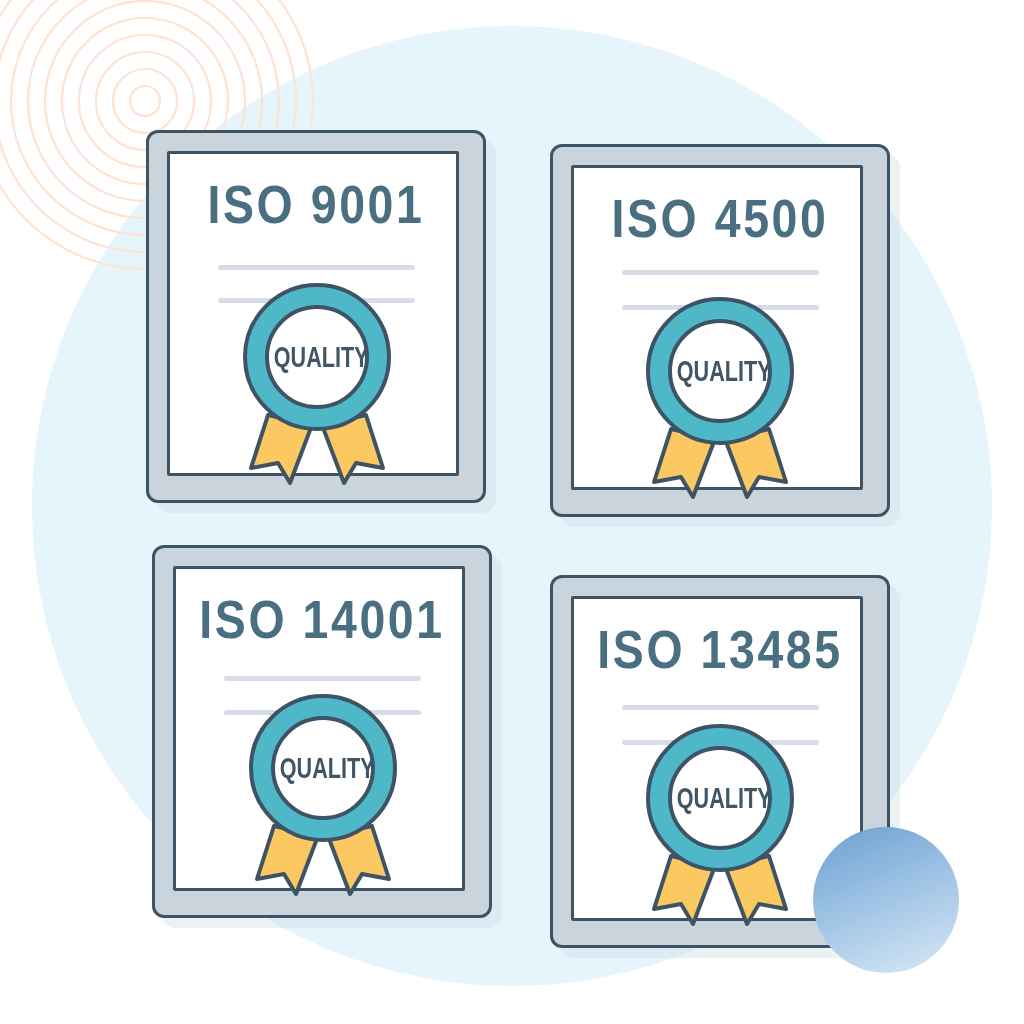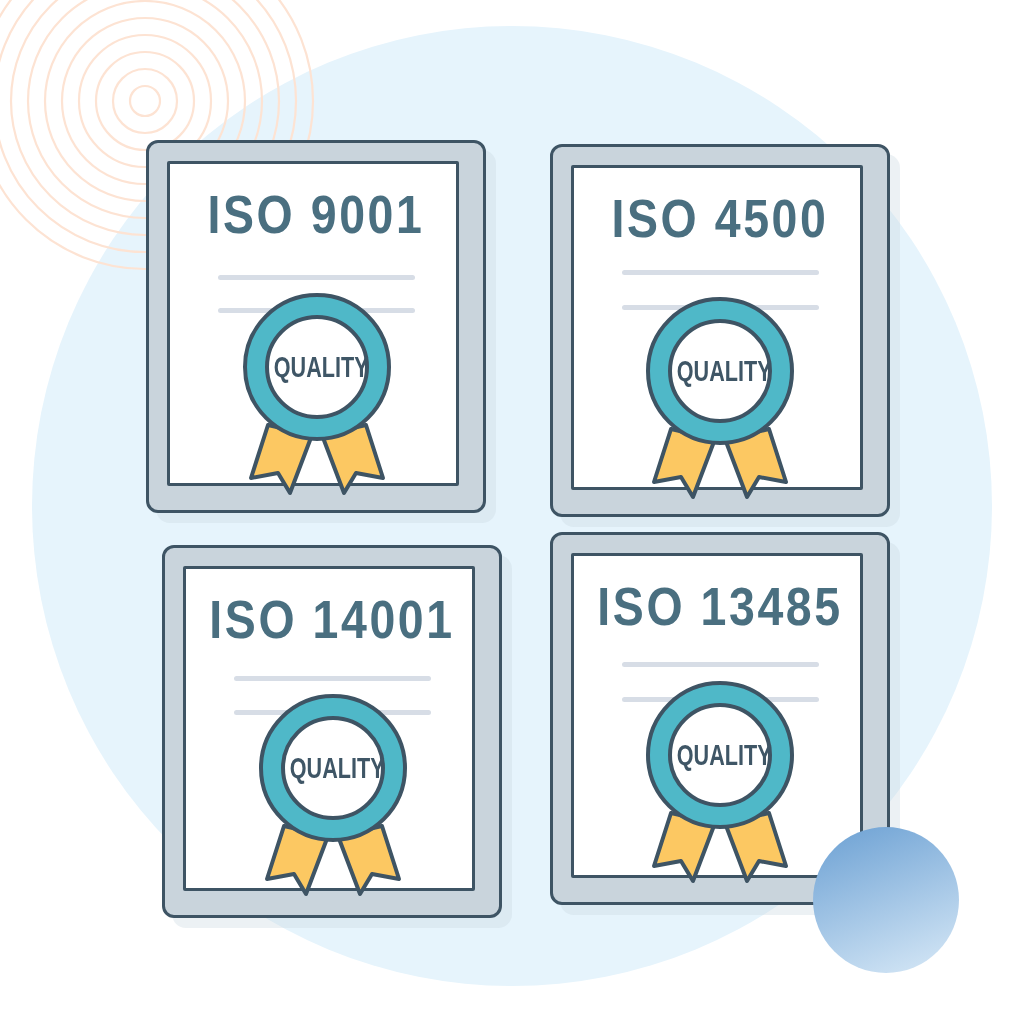--- a/index.html
+++ b/index.html
@@ -63,21 +63,21 @@
     <circle cx="145" cy="101" r="66"></circle>
     <circle cx="145" cy="101" r="83"></circle>
     <circle cx="145" cy="101" r="100"></circle>
     <circle cx="145" cy="101" r="117"></circle>
     <circle cx="145" cy="101" r="134"></circle>
     <circle cx="145" cy="101" r="151"></circle>
     <circle cx="145" cy="101" r="168"></circle>
   </g>
 </svg>
 
-<div class="card" style="left:146px; top:140px;">
+<div class="card" style="left:146px; top:130px;">
   <div class="card-shadow"></div>
   <div class="card-frame"></div>
   <div class="card-paper"></div>
   <div class="card-title">ISO 9001</div>
   <div class="card-line" style="left:72px; top:135px; width:197px;"></div>
   <div class="card-line" style="left:72px; top:168px; width:197px;"></div>
   <svg class="badge-svg" width="340" height="373">
     <g transform="translate(171,227)" stroke="#3e5464" stroke-width="4" stroke-linejoin="round">
       <polygon points="-49,58 -5,68 -27,126 -39,106 -66,111" fill="#fcc862"></polygon>
       <polygon points="5,68 49,58 66,111 39,106 27,126" fill="#fcc862"></polygon>
@@ -99,39 +99,39 @@
     <g transform="translate(170,227)" stroke="#3e5464" stroke-width="4" stroke-linejoin="round">
       <polygon points="-49,58 -5,68 -27,126 -39,106 -66,111" fill="#fcc862"></polygon>
       <polygon points="5,68 49,58 66,111 39,106 27,126" fill="#fcc862"></polygon>
       <circle r="72" fill="#4fb8c8"></circle>
       <circle r="50" fill="#ffffff"></circle>
     </g>
   </svg>
   <div class="badge-text" style="left:110px; top:210px;">QUALITY</div>
 </div>
 
-<div class="card" style="left:162px; top:545px;">
+<div class="card" style="left:152px; top:545px;">
   <div class="card-shadow"></div>
   <div class="card-frame"></div>
   <div class="card-paper"></div>
   <div class="card-title">ISO 14001</div>
   <div class="card-line" style="left:72px; top:131px; width:197px;"></div>
   <div class="card-line" style="left:72px; top:165px; width:197px;"></div>
   <svg class="badge-svg" width="340" height="373">
     <g transform="translate(171,223)" stroke="#3e5464" stroke-width="4" stroke-linejoin="round">
       <polygon points="-49,58 -5,68 -27,126 -39,106 -66,111" fill="#fcc862"></polygon>
       <polygon points="5,68 49,58 66,111 39,106 27,126" fill="#fcc862"></polygon>
       <circle r="72" fill="#4fb8c8"></circle>
       <circle r="50" fill="#ffffff"></circle>
     </g>
   </svg>
   <div class="badge-text" style="left:111px; top:206px;">QUALITY</div>
 </div>
 
-<div class="card" style="left:550px; top:532px;">
+<div class="card" style="left:550px; top:575px;">
   <div class="card-shadow"></div>
   <div class="card-frame"></div>
   <div class="card-paper"></div>
   <div class="card-title">ISO 13485</div>
   <div class="card-line" style="left:72px; top:130px; width:197px;"></div>
   <div class="card-line" style="left:72px; top:165px; width:197px;"></div>
   <svg class="badge-svg" width="340" height="373">
     <g transform="translate(170,223)" stroke="#3e5464" stroke-width="4" stroke-linejoin="round">
       <polygon points="-49,58 -5,68 -27,126 -39,106 -66,111" fill="#fcc862"></polygon>
       <polygon points="5,68 49,58 66,111 39,106 27,126" fill="#fcc862"></polygon>

